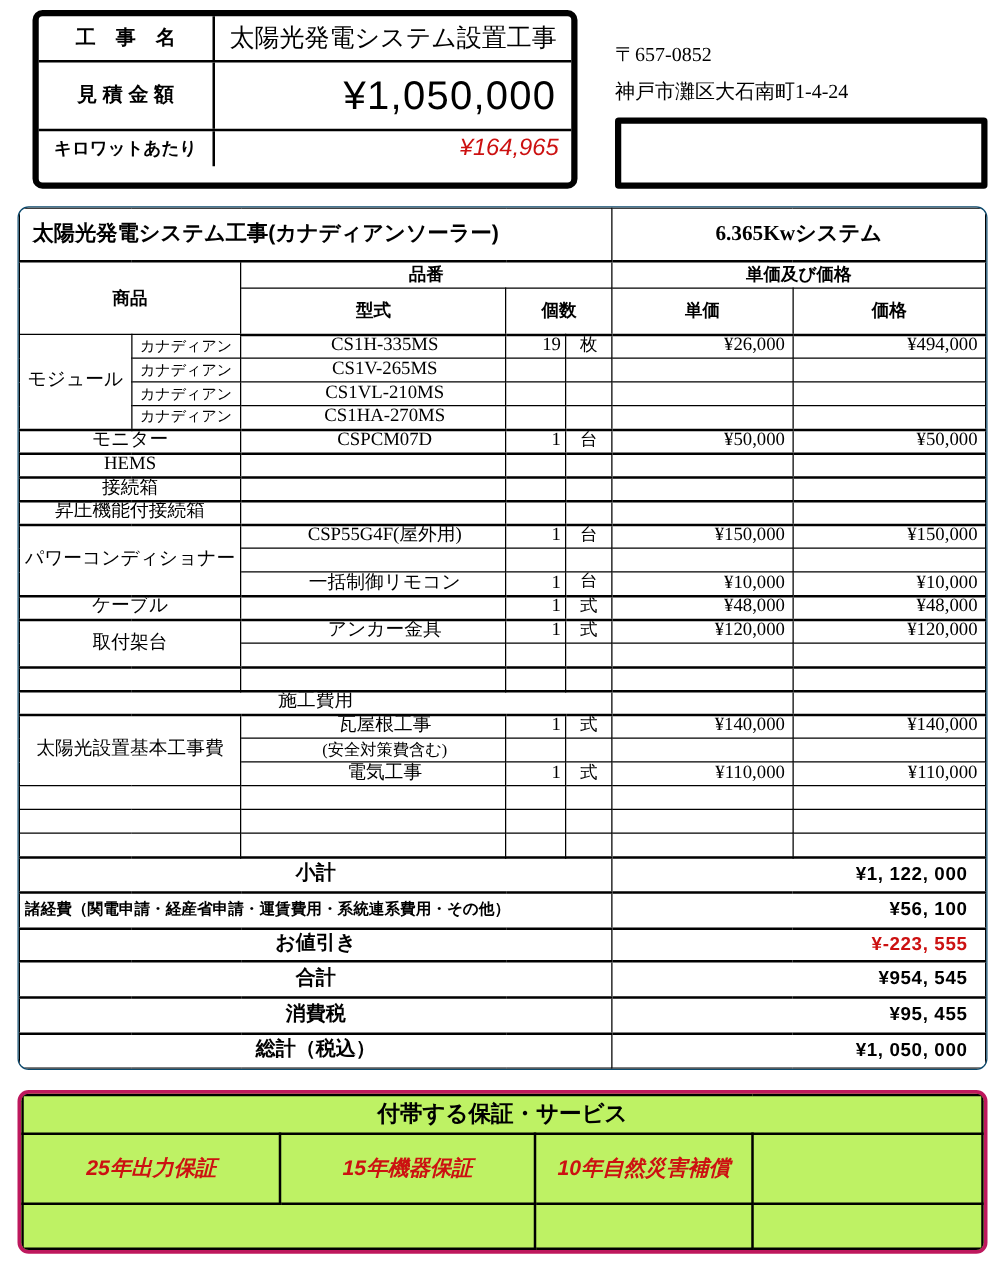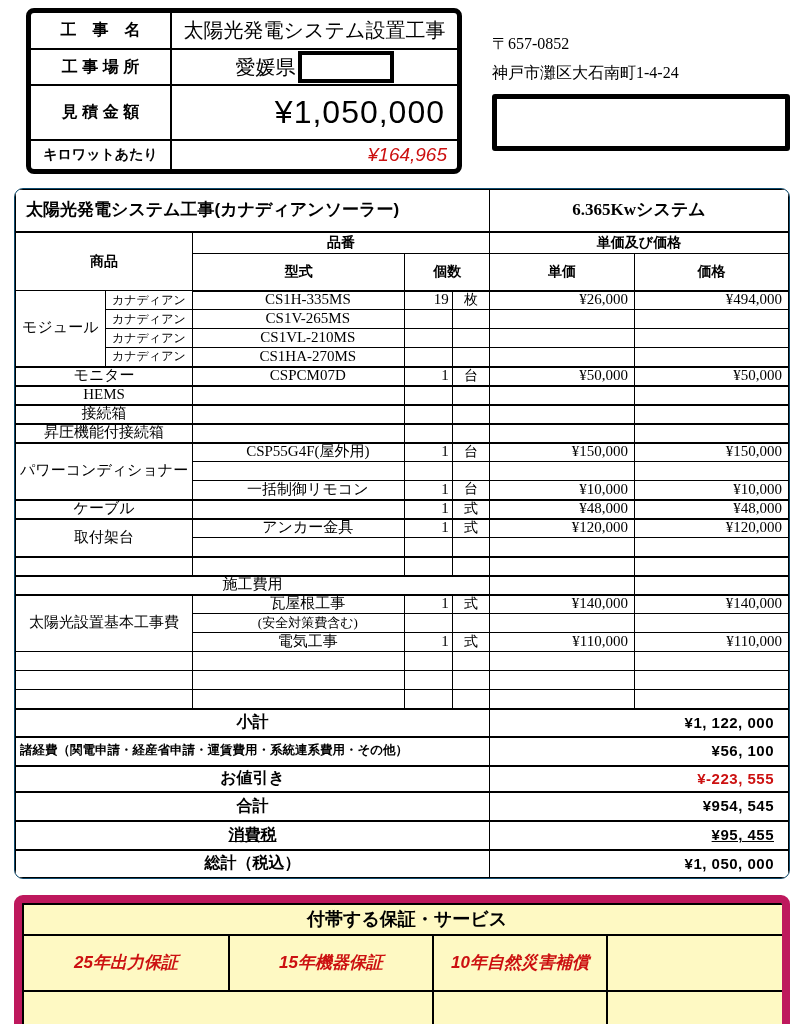--- a/index.html
+++ b/index.html
@@ -45,48 +45,41 @@
   td.qn{font-family:"Liberation Serif",serif;font-size:15px;text-align:right;padding-right:3px;}
   td.qu{font-family:"Liberation Serif",serif;font-size:14px;text-align:center;padding:0;}
   td.up,td.pr{font-family:"Liberation Serif",serif;font-size:15px;text-align:right;padding-right:6px;}
   tr.t2 > td{border-top-width:2px;}
   tr.t3 > td{border-top-width:3px;}
   tr.sr > td{border-top-width:2px;}
   td.sl{font-weight:bold;font-size:16px;text-align:center;}
   td.sl-small{font-weight:bold;font-size:12.5px;text-align:left;padding-left:4px;}
   td.sv{font-weight:bold;font-size:15px;text-align:right;padding-right:14px;letter-spacing:0.5px;}
   .red{color:#cc1111;}
-  tr.sh1{height:28px;margin-top:13px;} tr.sh2{height:29px;} tr.sh3{height:26px;} tr.sh4{height:29px;} tr.sh5{height:29px;text-decoration:underline;} tr.sh6{height:28px;}
+  tr.sh1{height:28px;margin-top:13px;} tr.sh2{height:29px;} tr.sh3{height:26px;} tr.sh4{height:29px;} tr.sh5{height:29px;} tr.sh6{height:28px;}
 
   
-  .gbox{border:8px solid #be185d;border-radius:9px;margin-top:16px;overflow:hidden;background:#fef9c3;}
+  .gbox{border:3px solid #be185d;border-radius:9px;margin-top:16px;overflow:hidden;background:#bef264;}
   .gbox td{border:2px solid #000;}
   tr.gt{height:31px;}
   tr.gt td{font-weight:bold;font-size:18px;text-align:center;}
   tr.gi{height:56px;font-style:italic;}
   tr.gi td{font-weight:bold;font-size:17px;text-align:center;color:#cc1111;}
   tr.ge{height:36px;}
 </style>
 </head>
 <body>
 
 <div class="page">
 
   <div class="top">
     <div class="info-box">
       <div class="info-row first ir1">
         <div class="info-label">工　事　名</div>
         <div class="info-value">太陽光発電システム設置工事</div>
-      </div>
-      <div class="info-row ir2">
-        <div class="info-label">工 事 場 所</div>
-        <div class="info-value">
-          <span>愛媛県</span>
-          <span class="redact-small"></span>
-        </div>
       </div>
       <div class="info-row ir3">
         <div class="info-label">見 積 金 額</div>
         <div class="info-value">¥1,050,000</div>
       </div>
       <div class="info-row ir4">
         <div class="info-label">キロワットあたり</div>
         <div class="info-value">¥164,965</div>
       </div>
     </div>

